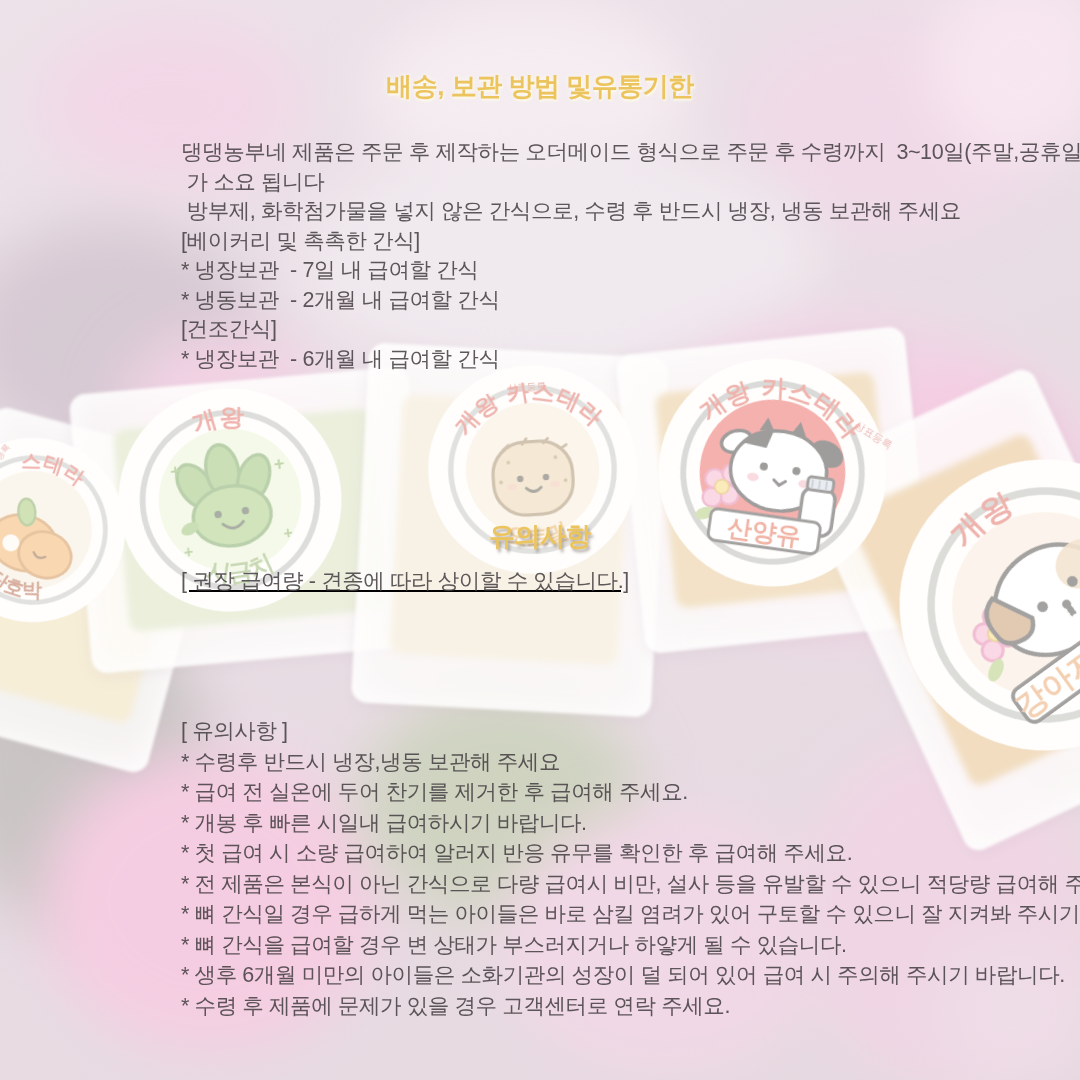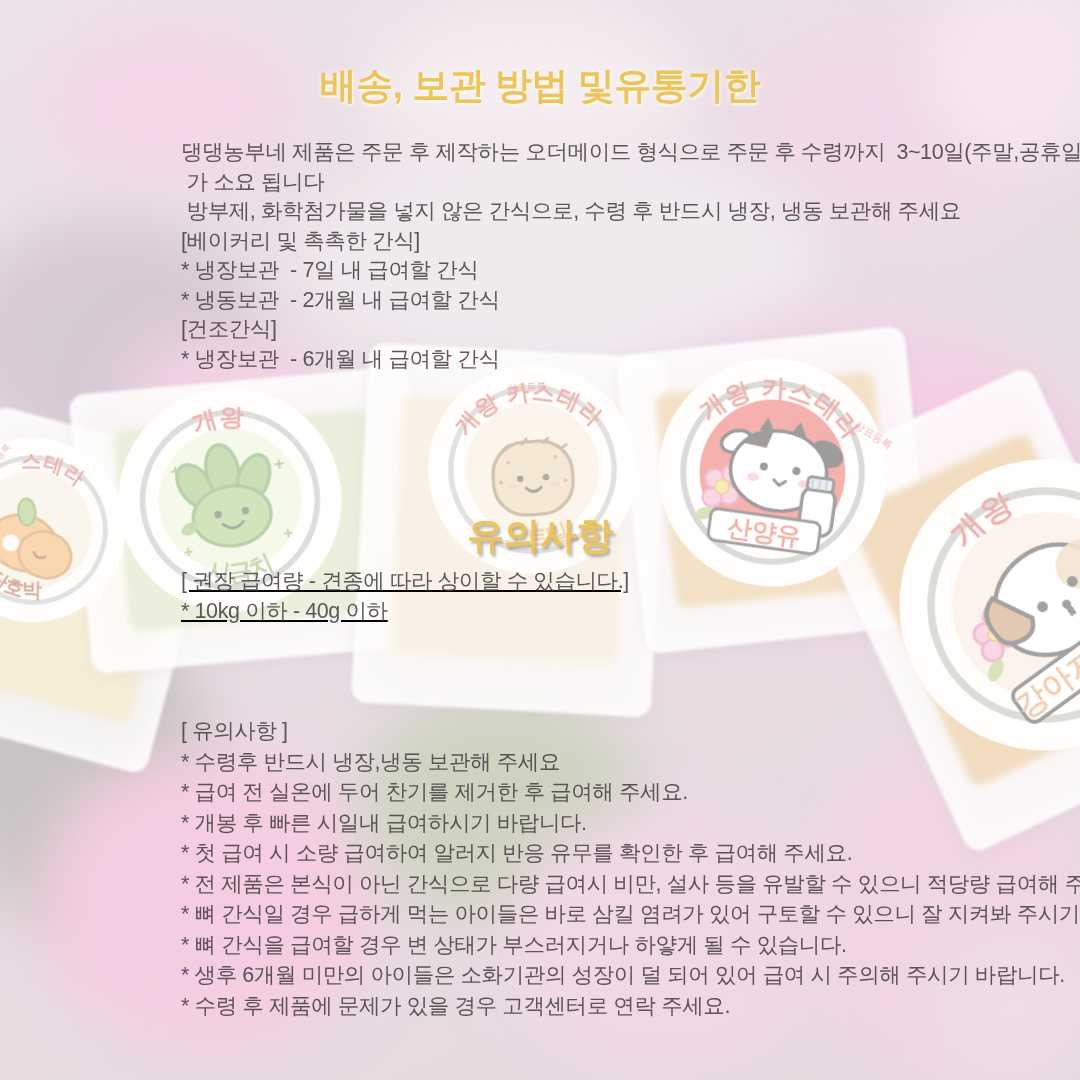--- a/index.html
+++ b/index.html
@@ -15,21 +15,21 @@
   .pkg .bread{position:absolute;left:12%;top:14%;width:76%;height:72%;border-radius:12px;filter:blur(3px);}
   .label{position:absolute;filter:blur(.5px);}
   .label .brand{font-weight:bold;font-size:21px;letter-spacing:1px;fill:#dd5a4c;}
   .label .small-tm{font-size:9px;fill:#d0655a;}
   .label .prod{font-weight:bold;font-size:21px;}
   
   .overlay{position:absolute;inset:0;background:rgba(255,255,255,.54);}
   
   .content{position:absolute;inset:0;}
   .headline{position:absolute;left:0;width:100%;margin:0;text-align:center;
-    font-size:37px;line-height:48px;font-weight:bold;letter-spacing:-.5px;color:#ecc45e;
+    font-size:26px;line-height:48px;font-weight:bold;letter-spacing:-.5px;color:#ecc45e;
     text-shadow:0 0 6px rgba(255,252,238,.95),1px 2px 2px rgba(255,249,230,.85);}
   #title{top:62px;}
   #notice-h{top:512px;text-shadow:2px 3px 3px rgba(105,96,90,.5),0 0 5px rgba(255,250,235,.6);}
   .block{position:absolute;}
   .block p{margin:0;white-space:pre;font-size:21.5px;letter-spacing:-.4px;
     color:rgba(71,65,68,.88);}
   #shipping{left:181px;top:138px;}   #shipping p{line-height:29.5px;}
   #note{left:205px;top:406px;}       #note p{line-height:30px;}
   #feeding{left:181px;top:567px;text-decoration:underline;}    #feeding p{line-height:29.5px;}
   #cautions{left:181px;top:716px;}   #cautions p{line-height:30.5px;}
@@ -249,21 +249,20 @@
       <p>* 냉동보관  - 2개월 내 급여할 간식</p>
       <p>[건조간식]</p>
       <p>* 냉장보관  - 6개월 내 급여할 간식</p>
     </div>
 
 
     <h2 class="headline" id="notice-h">유의사항</h2>
 
     <div class="block" id="feeding">
       <p>[ 권장 급여량 - 견종에 따라 상이할 수 있습니다.]</p>
-      <p>* 10kg 이하 - 40g 이하</p>
     </div>
 
     <div class="block" id="cautions">
       <p>[ 유의사항 ]</p>
       <p>* 수령후 반드시 냉장,냉동 보관해 주세요</p>
       <p>* 급여 전 실온에 두어 찬기를 제거한 후 급여해 주세요.</p>
       <p>* 개봉 후 빠른 시일내 급여하시기 바랍니다.</p>
       <p>* 첫 급여 시 소량 급여하여 알러지 반응 유무를 확인한 후 급여해 주세요.</p>
       <p>* 전 제품은 본식이 아닌 간식으로 다량 급여시 비만, 설사 등을 유발할 수 있으니 적당량 급여해 주세요.</p>
       <p>* 뼈 간식일 경우 급하게 먹는 아이들은 바로 삼킬 염려가 있어 구토할 수 있으니 잘 지켜봐 주시기 바랍니다.</p>

